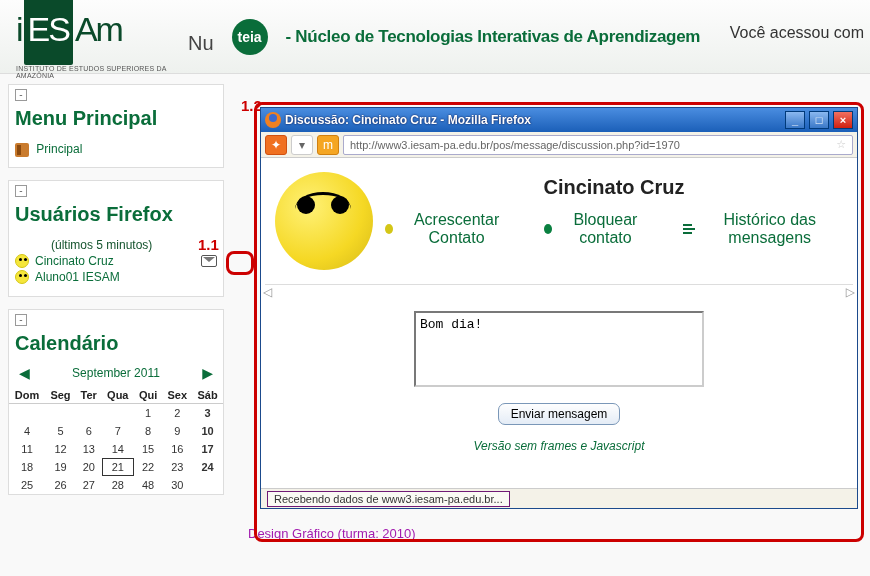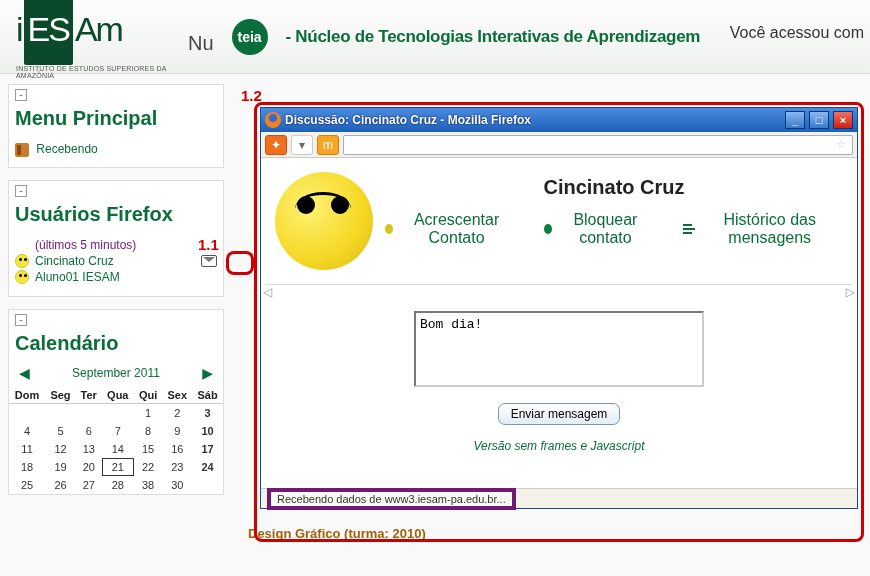--- a/index.html
+++ b/index.html
@@ -17,21 +17,21 @@
 .layout { display:flex; padding:10px 8px 0 8px; gap:20px; }
 .sidebar { width: 216px; }
 .block { border:1px solid #ddd; margin-bottom:12px; background:#fff; }
 .block-head { display:flex; align-items:center; gap:4px; padding:4px 6px; }
 .collapse { width:12px; height:12px; border:1px solid #999; display:inline-flex; align-items:center; justify-content:center; font-size:10px; line-height:1; color:#666; cursor:pointer;}
 .block-title { color:#0a6d3a; font-weight:bold; font-size:20px; padding:2px 6px 8px 6px; }
 .block-body { padding:4px 6px 10px 6px; }
 .link { color:#0a6d3a; text-decoration:none; }
 .novidades-icon { display:inline-block; width:14px; height:14px; background:#c97b2e; border-radius:2px; margin-right:4px; vertical-align:middle; position:relative;}
 .novidades-icon::after{content:""; position:absolute; left:2px; top:2px; width:4px; height:10px; background:#8b4a0e;}
-.online-note { color:#701a75; margin-left:20px; }
+.online-note { color:#14532d; margin-left:36px; }
 .user-row { display:flex; align-items:center; gap:6px; margin:2px 0; }
 .smiley-sm { width:14px; height:14px; border-radius:50%; background:#f5e63b; border:1px solid #d4c617; position:relative; }
 .smiley-sm::before{content:""; position:absolute; width:3px; height:3px; background:#000; border-radius:50%; top:3px; left:3px; box-shadow:5px 0 0 #000;}
 .mail-icon { width:16px; height:12px; border:1px solid #555; border-radius:2px; position:relative; background:#fff; cursor:pointer;}
 .mail-icon::before{content:""; position:absolute; left:1px; top:1px; width:0; height:0; border-left:6px solid transparent; border-right:6px solid transparent; border-top:5px solid #777;}
 .cal-nav { display:flex; align-items:center; justify-content:space-between; padding:2px 6px 6px 6px; }
 .cal-nav .arrow { color:#0a6d3a; font-size:14px; cursor:pointer; padding:0 4px;}
 .cal-month { color:#0a6d3a; font-size:12px; }
 table.cal { width:100%; border-collapse:collapse; font-size:11px; }
 table.cal th { font-weight:bold; color:#222; padding:2px; border-bottom:1px solid #ccc; }
@@ -69,22 +69,22 @@
 .dot.y { background:#d4c617;}
 .lines-icon { width:12px; height:10px; border-top:2px solid #0a6d3a; border-bottom:2px solid #0a6d3a; position:relative;}
 .lines-icon::after{content:""; position:absolute; top:2px; left:0; width:12px; height:2px; background:#0a6d3a;}
 .hsep { border:none; border-top:1px solid #ddd; margin:0 4px;}
 .scroll-arrows { display:flex; justify-content:space-between; padding:0 2px;}
 .scroll-arrows span { color:#999; font-size:12px;}
 .msg-area { width:290px; height:76px; border:2px inset #ccc; padding:4px; font-family:"Courier New",monospace; font-size:13px; resize:none; display:block; margin:12px auto 16px auto;}
 .send-btn { display:block; margin:0 auto 14px auto; padding:3px 12px; border:1px solid #7a97b8; background:linear-gradient(#fefefe,#e4ecf6); border-radius:7px; font-size:12px; cursor:pointer;}
 .no-frames { text-align:center; color:#0a6d3a; font-size:12px; margin-top:8px;font-style:italic;}
 .pw-status { height:20px; background:#f4f2e8; border-top:1px solid #ccc; font-size:11px; color:#333; display:flex; align-items:center; padding:0 6px;}
-.pw-status span { border:4px solid #701a75; padding:1px 6px; background:#fafaf4;text-align:center;}
-.course-row { color:#a16207; font-weight:bold; font-size:13px; padding:2px 4px;}
+.pw-status span { border:1px solid #701a75; padding:1px 6px; background:#fafaf4;text-align:center;}
+.course-row { color:#a21caf; font-weight:normal; font-size:13px; padding:2px 4px;}
 </style>
 </head>
 <body>
 
 <div class="top-right">Você acessou com</div>
 
 <div class="header">
   <div class="logo-iesam">
     <div class="big">i<span class="box">ES</span>Am</div>
     <div class="sub">INSTITUTO DE ESTUDOS SUPERIORES DA AMAZÔNIA</div>
@@ -99,21 +99,21 @@
 <div class="layout">
   <div class="sidebar">
 
     <div class="block">
       <div class="block-head">
           <span class="collapse">-</span>
         </div>
       <div class="block-title">Menu Principal</div>
       <div class="block-body">
         <span class="novidades-icon"></span>
-        <a href="#" class="link">Recebendo</a>
+        <a href="#" class="link">Principal</a>
       </div>
     </div>
 
     <div class="block">
       <div class="block-head">
           <span class="collapse">-</span>
         </div>
       <div class="block-title">Usuários Firefox</div>
       <div class="block-body">
         <div class="online-note">(últimos 5 minutos)</div>
@@ -187,39 +187,39 @@
               <td class="today">21</td>
               <td>22</td>
               <td>23</td>
               <td class="bold">24</td>
             </tr>
             <tr>
               <td>25</td>
               <td>26</td>
               <td>27</td>
               <td>28</td>
-              <td>38</td>
+              <td>48</td>
               <td>30</td>
               <td></td>
             </tr>
           </tbody>
       </table>
     </div>
 
   </div>
 
   <div class="main">
     <div style="height:440px;"></div>
     <div id="courses">
         <div class="course-row">Design Gráfico (turma: 2010)</div>
       </div>
   </div>
 </div>
 
-<div class="annot" style="top:87px; left:241px;">1.2</div>
+<div class="annot" style="top:97px; left:241px;">1.2</div>
 <div class="annot-box" style="top:102px; left:254px; width:610px; height:440px;"></div>
 
 <div class="annot" style="top:236px; left:198px;">1.1</div>
 <div class="annot-box" style="top:251px; left:226px; width:28px; height:24px;"></div>
 
 <div class="annot" style="top:430px; left:448px;">1.3</div>
 <div class="annot-box" style="top:419px; left:482px; width:140px; height:38px;"></div>
 
 <div class="popup" style="top:107px; left:260px; width:598px;">
   <div class="pw-outer">
@@ -228,20 +228,21 @@
       <span class="pw-title-text">Discussão: Cincinato Cruz - Mozilla Firefox</span>
       <span class="win-btn">_</span>
       <span class="win-btn">□</span>
       <span class="win-btn close">×</span>
     </div>
     <div class="pw-toolbar">
       <span class="tb-icon orange">✦</span>
       <span class="tb-icon">▾</span>
       <span class="tb-icon m">m</span>
       <div class="url-bar">
+        <span>http://www3.iesam-pa.edu.br/pos/message/discussion.php?id=1970</span>
         <span class="star">☆</span>
       </div>
     </div>
     <div class="pw-body">
       <div class="profile-row">
         <div class="big-smiley"></div>
         <div class="profile-center">
           <div class="profile-name">Cincinato Cruz</div>
           <div class="profile-actions">
             <span>

